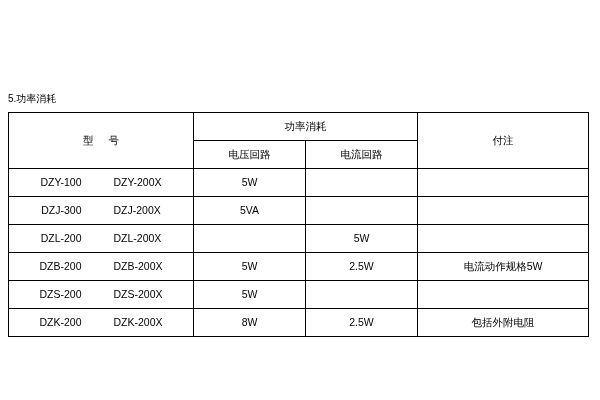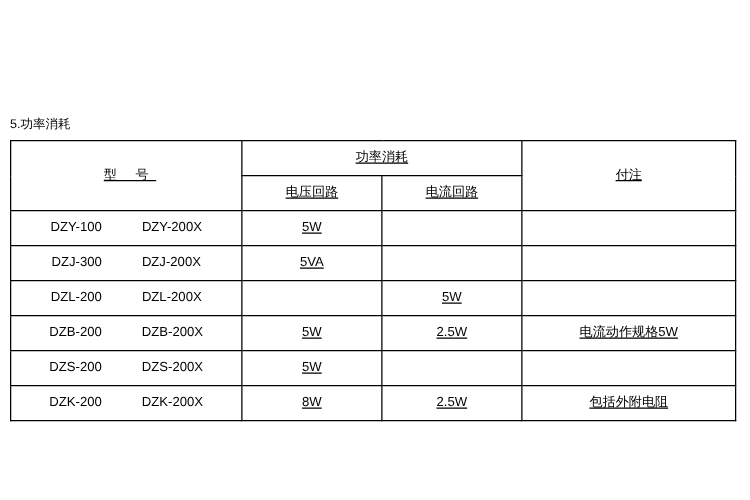--- a/index.html
+++ b/index.html
@@ -43,21 +43,20 @@
   table.spec td, table.spec th {
     border: 1px solid #000000;
     font-weight: normal;
     font-size: 10.5px;
     text-align: center;
     vertical-align: middle;
     padding: 0;
     height: 27px;
     line-height: 27px;
     color: #000;
-    text-decoration: underline;
   }
   .col-model { width: 185px; }
   .col-volt  { width: 112px; }
   .col-curr  { width: 112px; }
   .col-note  { width: 171px; }
 
   .hdr-model {
     letter-spacing: 6px;
     text-indent: 6px;
   }

